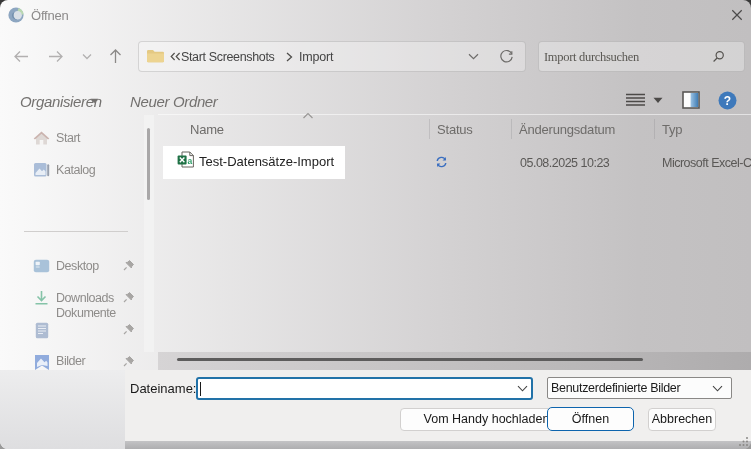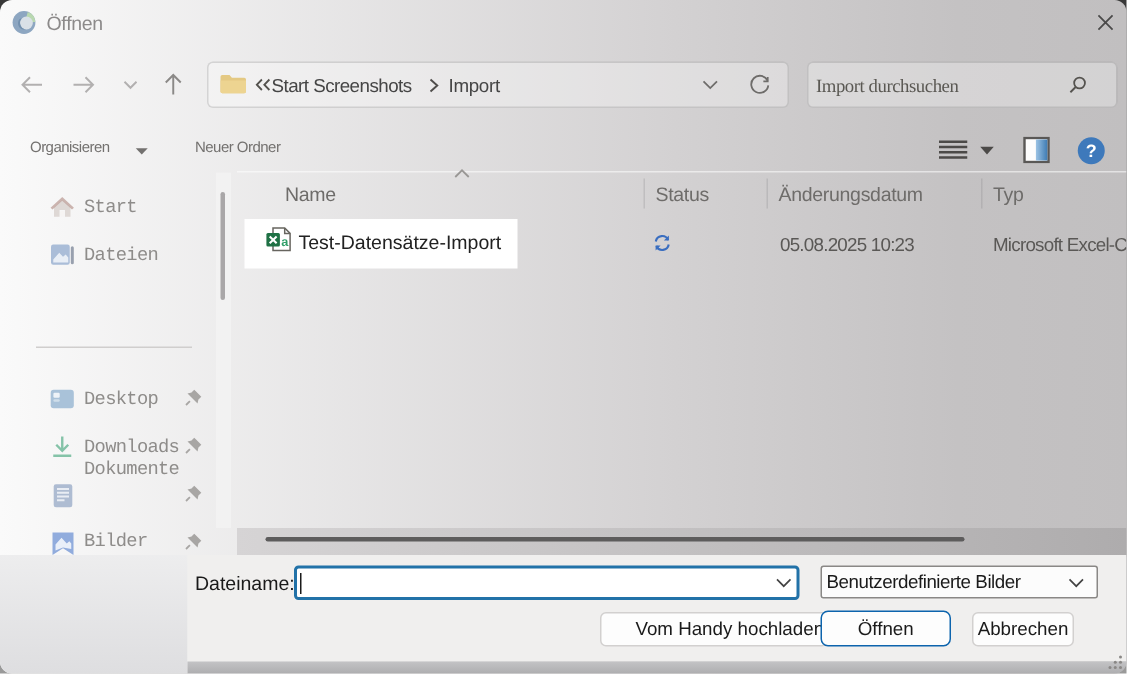--- a/index.html
+++ b/index.html
@@ -9,23 +9,23 @@
   .abs{position:absolute;}
   
   #title{left:31px;top:8px;font-size:13px;color:#8c8a8a;letter-spacing:-0.2px;}
   
   .navbox{background:rgba(255,255,255,0.30);border:1px solid rgba(100,100,100,0.22);border-radius:4px;box-sizing:border-box;}
   #addr{left:138px;top:41px;width:388px;height:31px;}
   #search{left:538px;top:41px;width:207px;height:31px;}
   #crumb{left:181px;top:50px;font-size:12.5px;color:#454545;letter-spacing:-0.35px;}
   #searchtxt{left:544px;top:50px;font-size:12.5px;color:#5a5853;letter-spacing:-0.3px;font-family:Liberation Serif, serif;}
   
-  .tbtxt{font-size:10px;color:#73716f;letter-spacing:-0.35px;}
-  
-  .side{font-size:12.5px;color:#8e8c8a;letter-spacing:-0.45px;font-family:Liberation Mono, monospace;}
+  .tbtxt{font-size:15px;color:#73716f;letter-spacing:-0.35px;font-style:italic;}
+  
+  .side{font-size:12.5px;color:#8e8c8a;letter-spacing:-0.45px;}
   
   #pane{left:158px;top:115px;width:593px;height:238px;overflow:hidden;}
   .hdr{font-size:13px;color:#6e6c6a;letter-spacing:-0.2px;}
   .sep{position:absolute;top:4px;width:1px;height:20px;background:rgba(120,120,125,0.22);}
   #row{position:absolute;left:5px;top:31px;width:182px;height:33px;background:#fff;}
   
   #strip{left:158px;top:352px;width:593px;height:19px;background:linear-gradient(to right,#d6d4d5,#aeacad);}
   #thumb{left:177px;top:358px;width:466px;height:3px;background:#5d5c5c;border-radius:2px;}
   #bottompanel{left:125px;top:370px;width:626px;height:71px;background:#f0efee;}
   #botstrip{left:125px;top:441px;width:626px;height:8px;background:linear-gradient(#c3c3c5,#aeaeb0);}
@@ -124,21 +124,21 @@
     <path d="M8.5 1.4 L16.3 8.5 L15 9.6 L8.5 3.8 L2 9.6 L0.7 8.5 Z" fill="#c3a8a2" opacity="0.85"></path>
     <rect x="7.2" y="10.6" width="2.6" height="3.9" fill="#f6f4f3"></rect>
   </svg>
   <div class="abs side" style="left:56px;top:131px;">Start</div>
 
   <svg class="abs" style="left:33px;top:162px" width="17" height="16" viewBox="0 0 17 16">
     <rect x="1" y="1" width="12.5" height="13.5" rx="1.5" fill="#aabdd8"></rect>
     <path d="M2.5 11 L6.5 6.5 L9 9.2 L10.8 7.6 L12.5 9.6 L12.5 13 L2.5 13 Z" fill="#e8eef6"></path>
     <rect x="14.2" y="2.2" width="2" height="12" rx="1" fill="#98a0ae"></rect>
   </svg>
-  <div class="abs side" style="left:56px;top:163px;">Dateien</div>
+  <div class="abs side" style="left:56px;top:163px;">Katalog</div>
 
   <div class="abs" style="left:24px;top:231px;width:104px;height:1px;background:#d0cecd;"></div>
 
   <svg class="abs" style="left:33px;top:259px" width="17" height="14" viewBox="0 0 17 14">
     <rect x="0.8" y="0.8" width="15.4" height="12.4" rx="2" fill="#a9c2d9"></rect>
     <rect x="2.6" y="2.8" width="4.2" height="3.4" rx="0.8" fill="#eef3f8"></rect>
     <rect x="2.6" y="7.2" width="4.2" height="1.6" rx="0.8" fill="#cfdeea"></rect>
   </svg>
   <div class="abs side" style="left:56px;top:259px;">Desktop</div>
 

